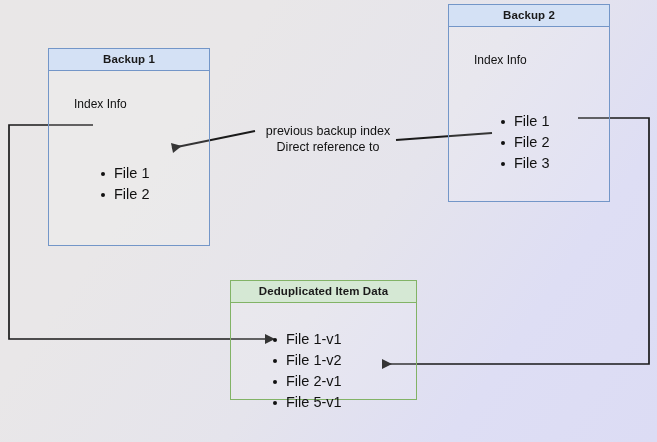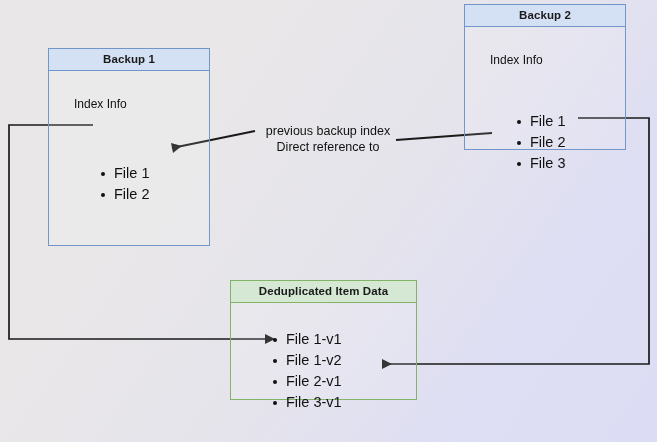--- a/index.html
+++ b/index.html
@@ -133,40 +133,40 @@
     <div class="node-header">Backup 1</div>
     <div class="node-body">
       <div class="index-label">Index Info</div>
       <ul class="file-list" style="left:50px; top:92px;">
         <li>File 1</li>
         <li>File 2</li>
       </ul>
     </div>
   </div>
 
-  <div class="node" style="left:448px; top:4px; width:162px; height:146px;margin-left:16px;">
+  <div class="node" style="left:448px; top:4px; width:162px; height:198px;">
     <div class="node-header">Backup 2</div>
     <div class="node-body">
       <div class="index-label">Index Info</div>
       <ul class="file-list" style="left:50px; top:84px;">
         <li>File 1</li>
         <li>File 2</li>
         <li>File 3</li>
       </ul>
     </div>
   </div>
 
   <div class="node green" style="left:230px; top:280px; width:187px; height:120px;">
     <div class="node-header">Deduplicated Item Data</div>
     <div class="node-body">
       <ul class="file-list" style="left:40px; top:26px;">
         <li>File 1-v1</li>
         <li>File 1-v2</li>
         <li>File 2-v1</li>
-        <li>File 3-v1</li>
+        <li>File 5-v1</li>
       </ul>
     </div>
   </div>
 
   <div class="edge-label" style="left:248px; top:123px; width:160px;">
     <div>previous backup index</div>
     <div>Direct reference to</div>
   </div>
 
 </div>

